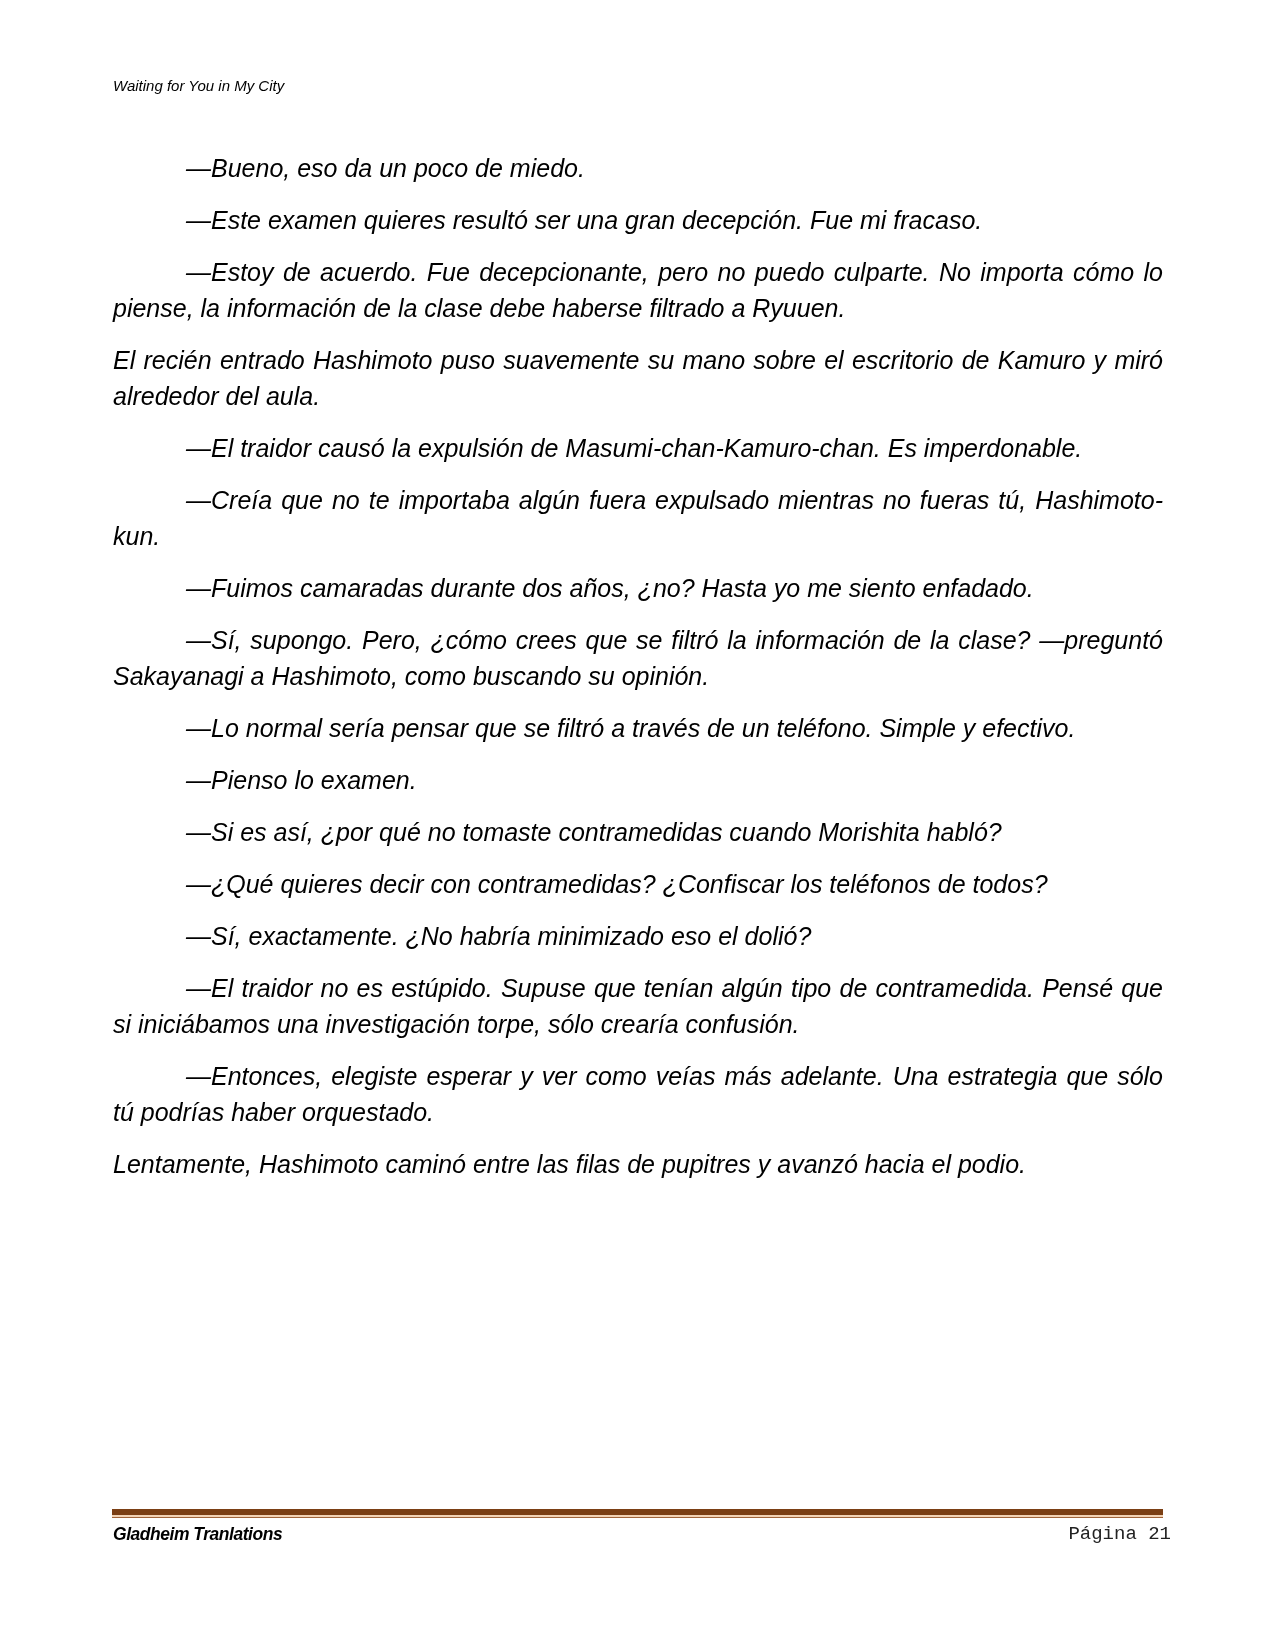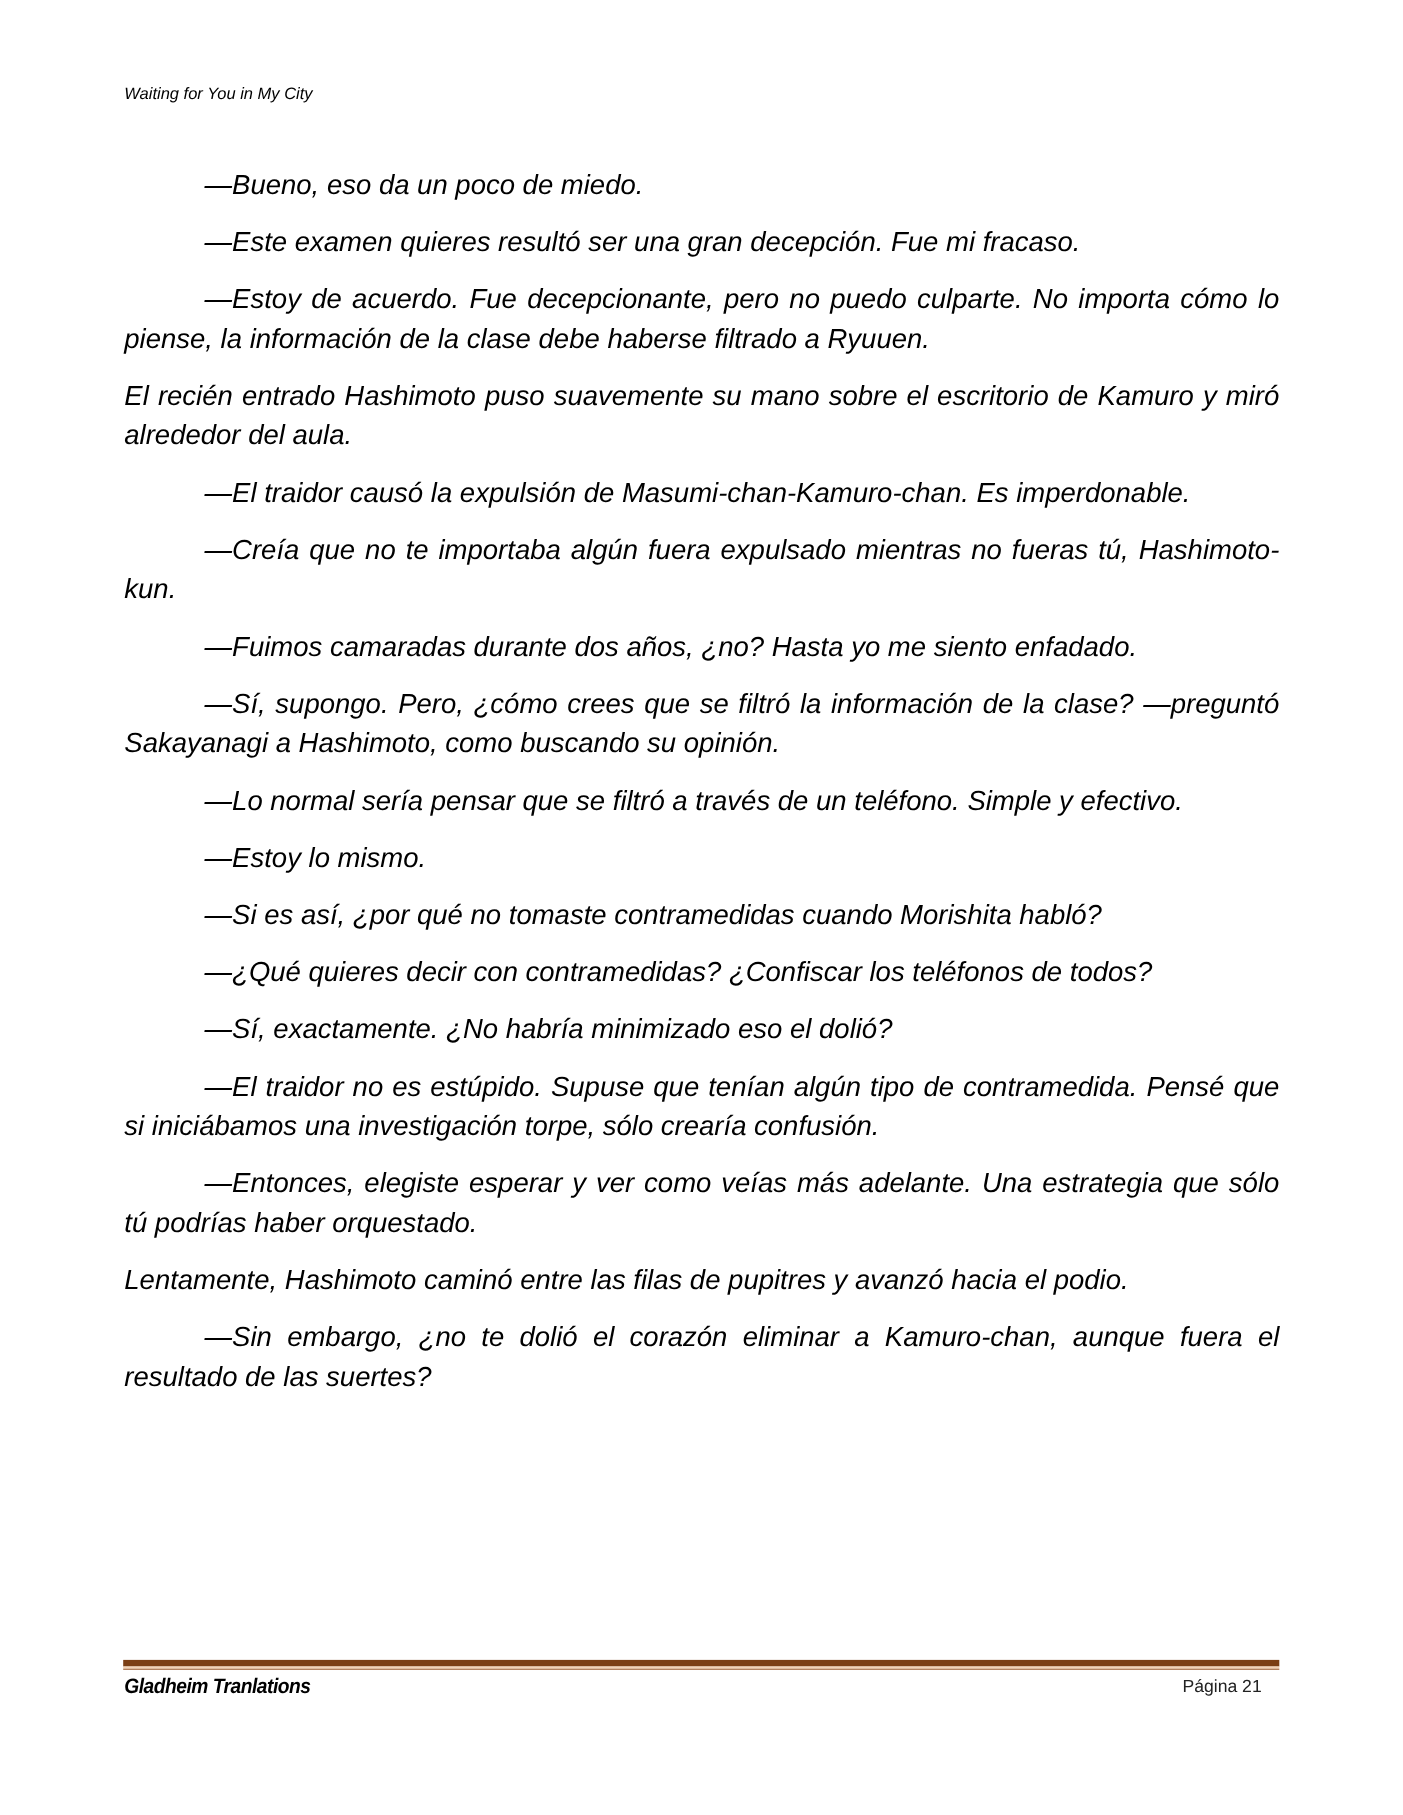--- a/index.html
+++ b/index.html
@@ -71,51 +71,51 @@
       font-style: italic;
       line-height: 24px;
       letter-spacing: -0.5px;
       font-family: "Liberation Sans Narrow", "Liberation Sans", sans-serif;
       transform: scaleX(0.92);
       transform-origin: left center;
       white-space: nowrap;
     }
     .footer-right {
       position: absolute;
-      right: 128px;
+      right: 104px;
       top: 1522px;
-      font-size: 16px;
+      font-size: 19px;
       line-height: 24px;
       color: #222222;
       white-space: nowrap;
+      font-family: Liberation Mono, monospace;
     }
   </style>
 </head>
 <body>
 
 <div class="running-header">Waiting for You in My City</div>
 
 <div class="body-text">
   <p class="dialogue">—Bueno, eso da un poco de miedo.</p>
   <p class="dialogue">—Este examen quieres resultó ser una gran decepción. Fue mi fracaso.</p>
   <p class="dialogue">—Estoy de acuerdo. Fue decepcionante, pero no puedo culparte. No importa cómo lo piense, la información de la clase debe haberse filtrado a Ryuuen.</p>
   <p class="narration">El recién entrado Hashimoto puso suavemente su mano sobre el escritorio de Kamuro y miró alrededor del aula.</p>
   <p class="dialogue">—El traidor causó la expulsión de Masumi-chan-Kamuro-chan. Es imperdonable.</p>
   <p class="dialogue">—Creía que no te importaba algún fuera expulsado mientras no fueras tú, Hashimoto-kun.</p>
   <p class="dialogue">—Fuimos camaradas durante dos años, ¿no? Hasta yo me siento enfadado.</p>
   <p class="dialogue">—Sí, supongo. Pero, ¿cómo crees que se filtró la información de la clase? —preguntó Sakayanagi a Hashimoto, como buscando su opinión.</p>
   <p class="dialogue">—Lo normal sería pensar que se filtró a través de un teléfono. Simple y efectivo.</p>
-  <p class="dialogue">—Estoy lo mismo.</p>
+  <p class="dialogue">—Pienso lo examen.</p>
   <p class="dialogue">—Si es así, ¿por qué no tomaste contramedidas cuando Morishita habló?</p>
   <p class="dialogue">—¿Qué quieres decir con contramedidas? ¿Confiscar los teléfonos de todos?</p>
   <p class="dialogue">—Sí, exactamente. ¿No habría minimizado eso el dolió?</p>
   <p class="dialogue">—El traidor no es estúpido. Supuse que tenían algún tipo de contramedida. Pensé que si iniciábamos una investigación torpe, sólo crearía confusión.</p>
   <p class="dialogue">—Entonces, elegiste esperar y ver como veías más adelante. Una estrategia que sólo tú podrías haber orquestado.</p>
   <p class="narration">Lentamente, Hashimoto caminó entre las filas de pupitres y avanzó hacia el podio.</p>
-  <p class="dialogue">—Sin embargo, ¿no te dolió el corazón eliminar a Kamuro-chan, aunque fuera el resultado de las suertes?</p>
 </div>
 
 <div class="footer-rule">
   <div class="thick"></div>
   <div class="light"></div>
   <div class="thin"></div>
 </div>
 
 <div class="footer-left">Gladheim Tranlations</div>
 <div class="footer-right">Página 21</div>

